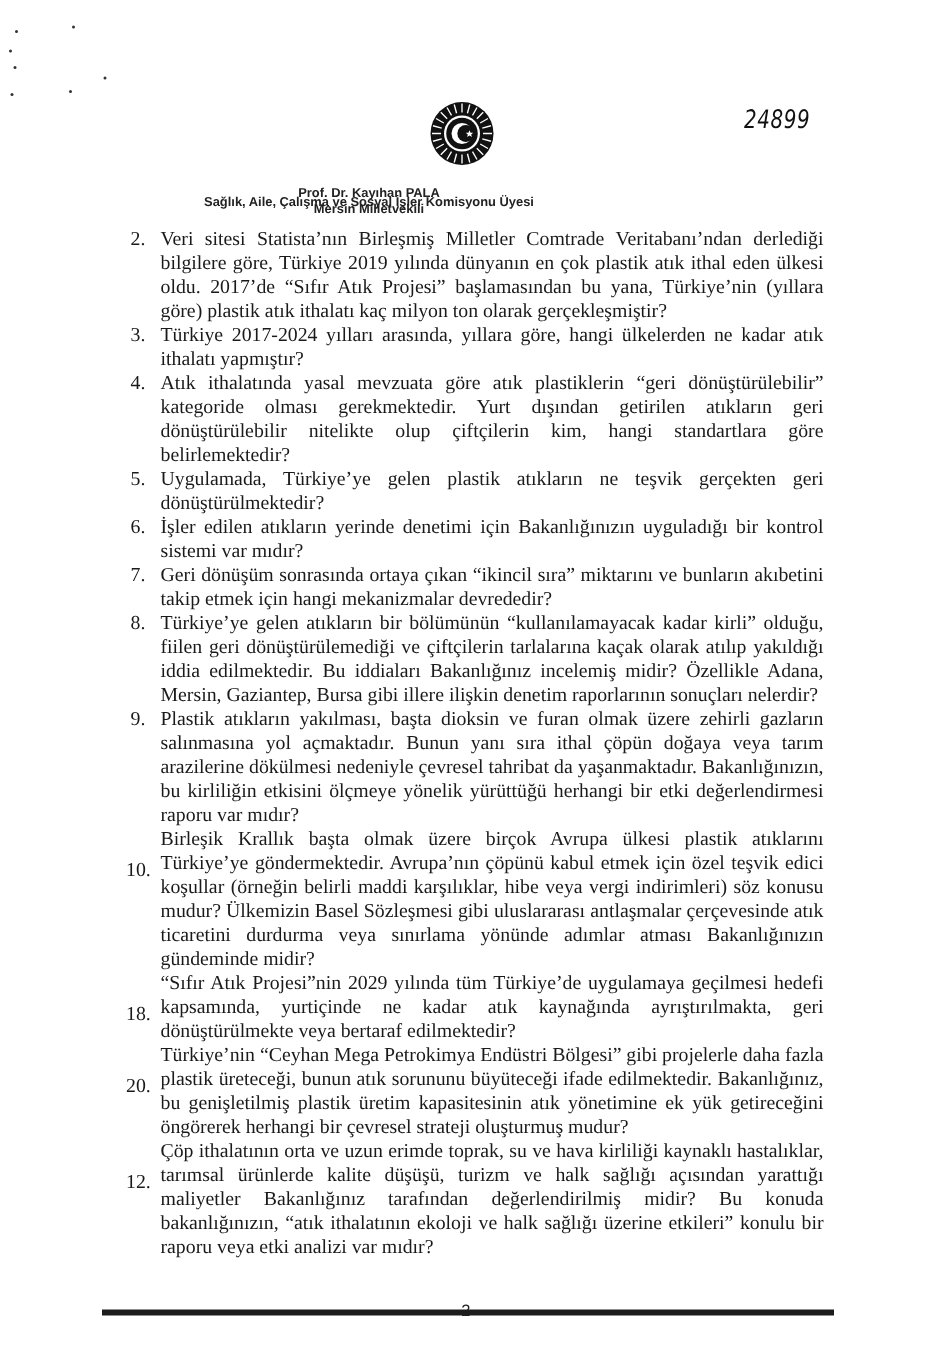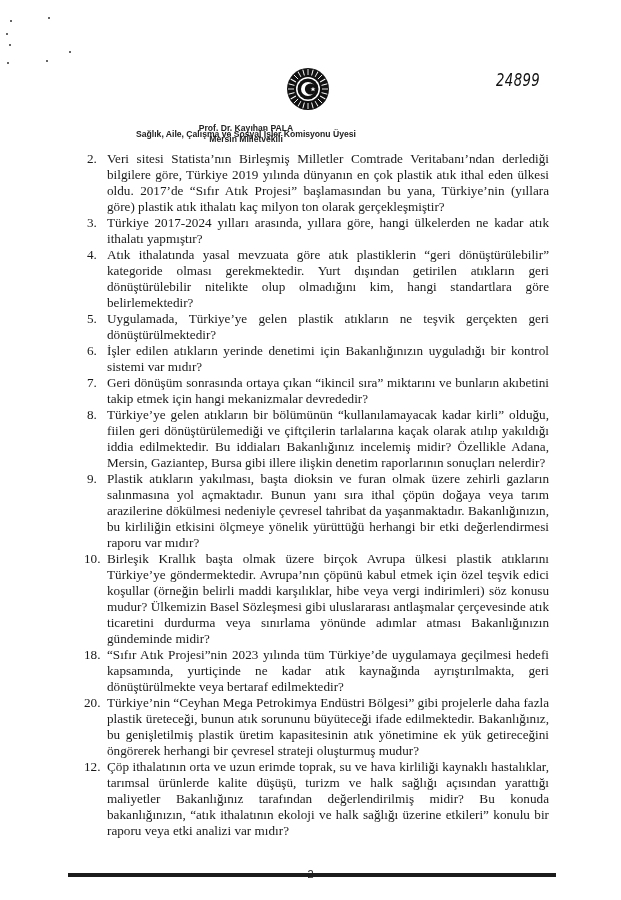--- a/index.html
+++ b/index.html
@@ -9,21 +9,21 @@
   .logo { position:absolute; left:286px; top:65px; width:44px; height:52px; }
   .docnum { position:absolute; left:496px; top:70px; font-family:"DejaVu Sans", sans-serif;
             font-size:17px; color:#111; letter-spacing:0.5px; transform:scaleX(0.78); transform-origin:left top;
             font-style:italic; }
   .hdr { position:absolute; left:0; width:492px; text-align:center;
          font-family:"Liberation Sans", sans-serif; font-weight:bold; font-size:8.6px; color:#222; }
   .list { position:absolute; left:87px; top:151px; width:462px; margin:0; padding:0; list-style:none;
           font-size:13.2px; line-height:16px; }
   .item { position:relative; padding-left:20px; text-align:justify; }
   .num { position:absolute; left:0; top:0; }
-  .item.wide .num { left:-3px; }
+  .item.wide .num { left:-3px;margin-top:21px; }
   .pagenum { position:absolute; left:0; width:621px; top:868px; text-align:center;
              font-family:"Liberation Sans", sans-serif; font-size:11px; color:#222; }
   .rule { position:absolute; left:68px; top:873px; width:488px; height:4px; background:#1c1c1c; }
 </style>
 </head>
 <body>
 
 <div class="speck" style="left:10px;top:20px"></div>
 <div class="speck" style="left:48px;top:17px"></div>
 <div class="speck" style="left:6px;top:33px"></div>
@@ -79,21 +79,21 @@
   <li class="item">
     <span class="num">2.</span>
     <span>Veri sitesi Statista’nın Birleşmiş Milletler Comtrade Veritabanı’ndan derlediği bilgilere göre, Türkiye 2019 yılında dünyanın en çok plastik atık ithal eden ülkesi oldu. 2017’de “Sıfır Atık Projesi” başlamasından bu yana, Türkiye’nin (yıllara göre) plastik atık ithalatı kaç milyon ton olarak gerçekleşmiştir?</span>
   </li>
   <li class="item">
     <span class="num">3.</span>
     <span>Türkiye 2017-2024 yılları arasında, yıllara göre, hangi ülkelerden ne kadar atık ithalatı yapmıştır?</span>
   </li>
   <li class="item">
     <span class="num">4.</span>
-    <span>Atık ithalatında yasal mevzuata göre atık plastiklerin “geri dönüştürülebilir” kategoride olması gerekmektedir. Yurt dışından getirilen atıkların geri dönüştürülebilir nitelikte olup olmadığını kim, hangi standartlara göre belirlemektedir?</span>
+    <span>Atık ithalatında yasal mevzuata göre atık plastiklerin “geri dönüştürülebilir” kategoride olması gerekmektedir. Yurt dışından getirilen atıkların geri dönüştürülebilir nitelikte olup çiftçilerin kim, hangi standartlara göre belirlemektedir?</span>
   </li>
   <li class="item">
     <span class="num">5.</span>
     <span>Uygulamada, Türkiye’ye gelen plastik atıkların ne teşvik gerçekten geri dönüştürülmektedir?</span>
   </li>
   <li class="item">
     <span class="num">6.</span>
     <span>İşler edilen atıkların yerinde denetimi için Bakanlığınızın uyguladığı bir kontrol sistemi var mıdır?</span>
   </li>
   <li class="item">
@@ -107,21 +107,21 @@
   <li class="item">
     <span class="num">9.</span>
     <span>Plastik atıkların yakılması, başta dioksin ve furan olmak üzere zehirli gazların salınmasına yol açmaktadır. Bunun yanı sıra ithal çöpün doğaya veya tarım arazilerine dökülmesi nedeniyle çevresel tahribat da yaşanmaktadır. Bakanlığınızın, bu kirliliğin etkisini ölçmeye yönelik yürüttüğü herhangi bir etki değerlendirmesi raporu var mıdır?</span>
   </li>
   <li class="item wide">
     <span class="num">10.</span>
     <span>Birleşik Krallık başta olmak üzere birçok Avrupa ülkesi plastik atıklarını Türkiye’ye göndermektedir. Avrupa’nın çöpünü kabul etmek için özel teşvik edici koşullar (örneğin belirli maddi karşılıklar, hibe veya vergi indirimleri) söz konusu mudur? Ülkemizin Basel Sözleşmesi gibi uluslararası antlaşmalar çerçevesinde atık ticaretini durdurma veya sınırlama yönünde adımlar atması Bakanlığınızın gündeminde midir?</span>
   </li>
   <li class="item wide">
     <span class="num">18.</span>
-    <span>“Sıfır Atık Projesi”nin 2023 yılında tüm Türkiye’de uygulamaya geçilmesi hedefi kapsamında, yurtiçinde ne kadar atık kaynağında ayrıştırılmakta, geri dönüştürülmekte veya bertaraf edilmektedir?</span>
+    <span>“Sıfır Atık Projesi”nin 2029 yılında tüm Türkiye’de uygulamaya geçilmesi hedefi kapsamında, yurtiçinde ne kadar atık kaynağında ayrıştırılmakta, geri dönüştürülmekte veya bertaraf edilmektedir?</span>
   </li>
   <li class="item wide">
     <span class="num">20.</span>
     <span>Türkiye’nin “Ceyhan Mega Petrokimya Endüstri Bölgesi” gibi projelerle daha fazla plastik üreteceği, bunun atık sorununu büyüteceği ifade edilmektedir. Bakanlığınız, bu genişletilmiş plastik üretim kapasitesinin atık yönetimine ek yük getireceğini öngörerek herhangi bir çevresel strateji oluşturmuş mudur?</span>
   </li>
   <li class="item wide">
     <span class="num">12.</span>
     <span>Çöp ithalatının orta ve uzun erimde toprak, su ve hava kirliliği kaynaklı hastalıklar, tarımsal ürünlerde kalite düşüşü, turizm ve halk sağlığı açısından yarattığı maliyetler Bakanlığınız tarafından değerlendirilmiş midir? Bu konuda bakanlığınızın, “atık ithalatının ekoloji ve halk sağlığı üzerine etkileri” konulu bir raporu veya etki analizi var mıdır?</span>
   </li>
 </ol>

